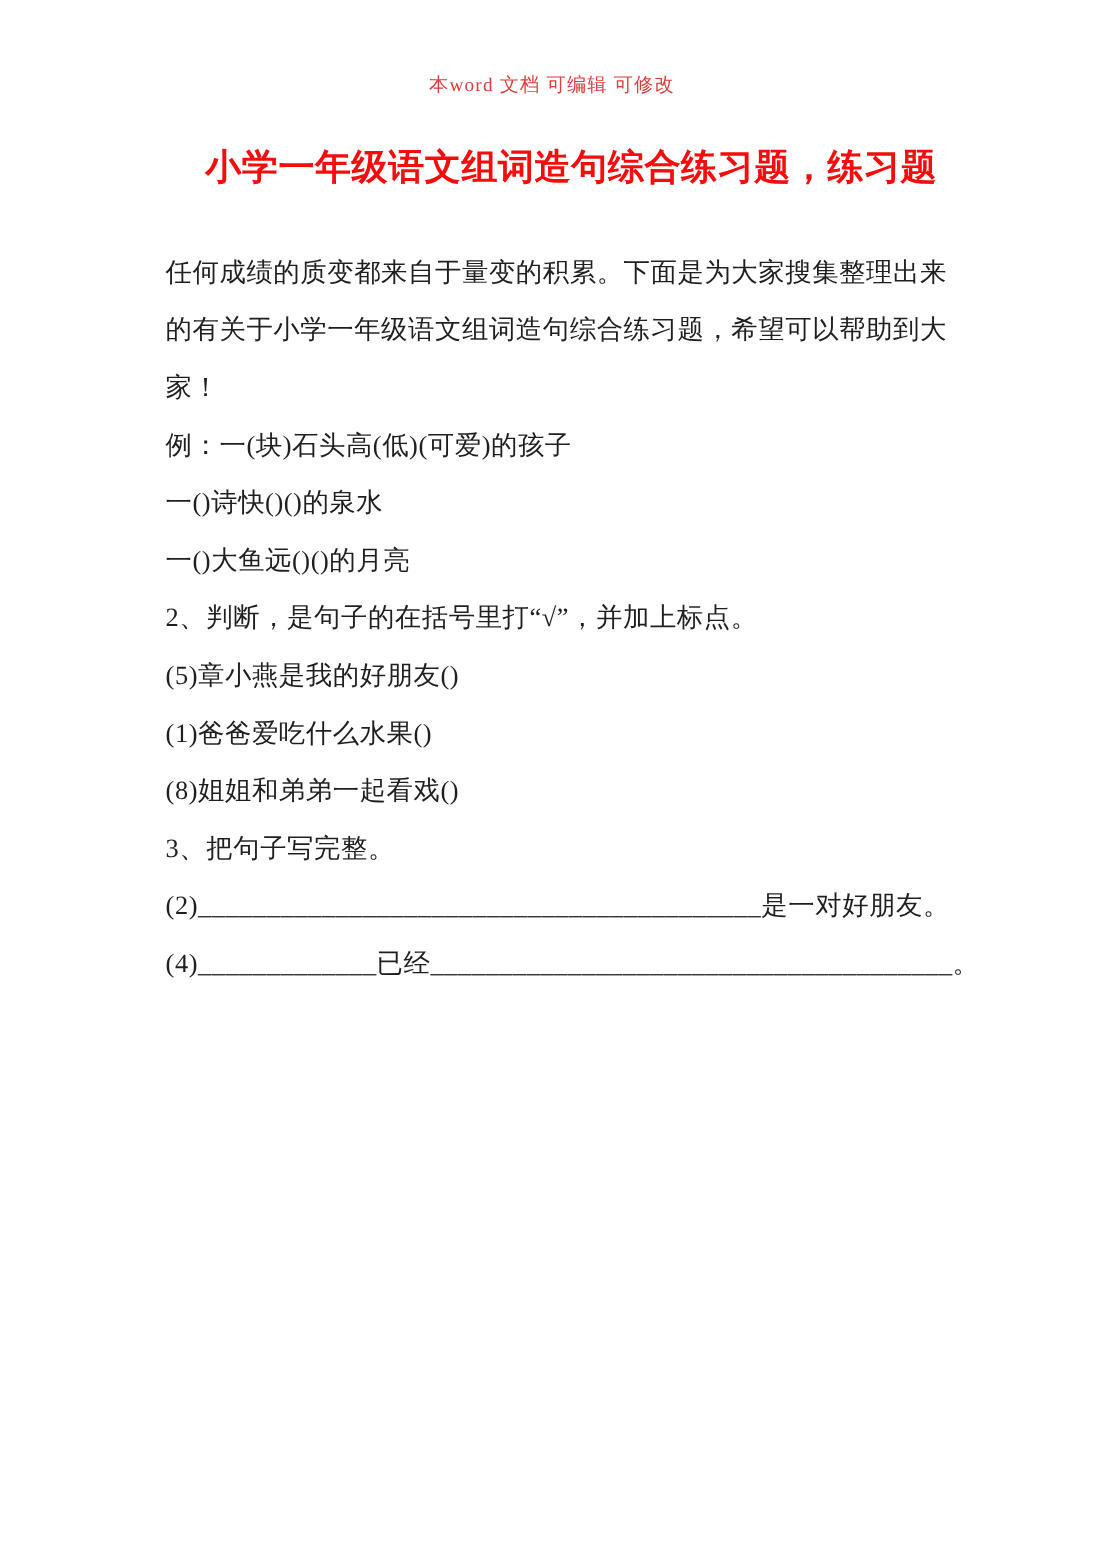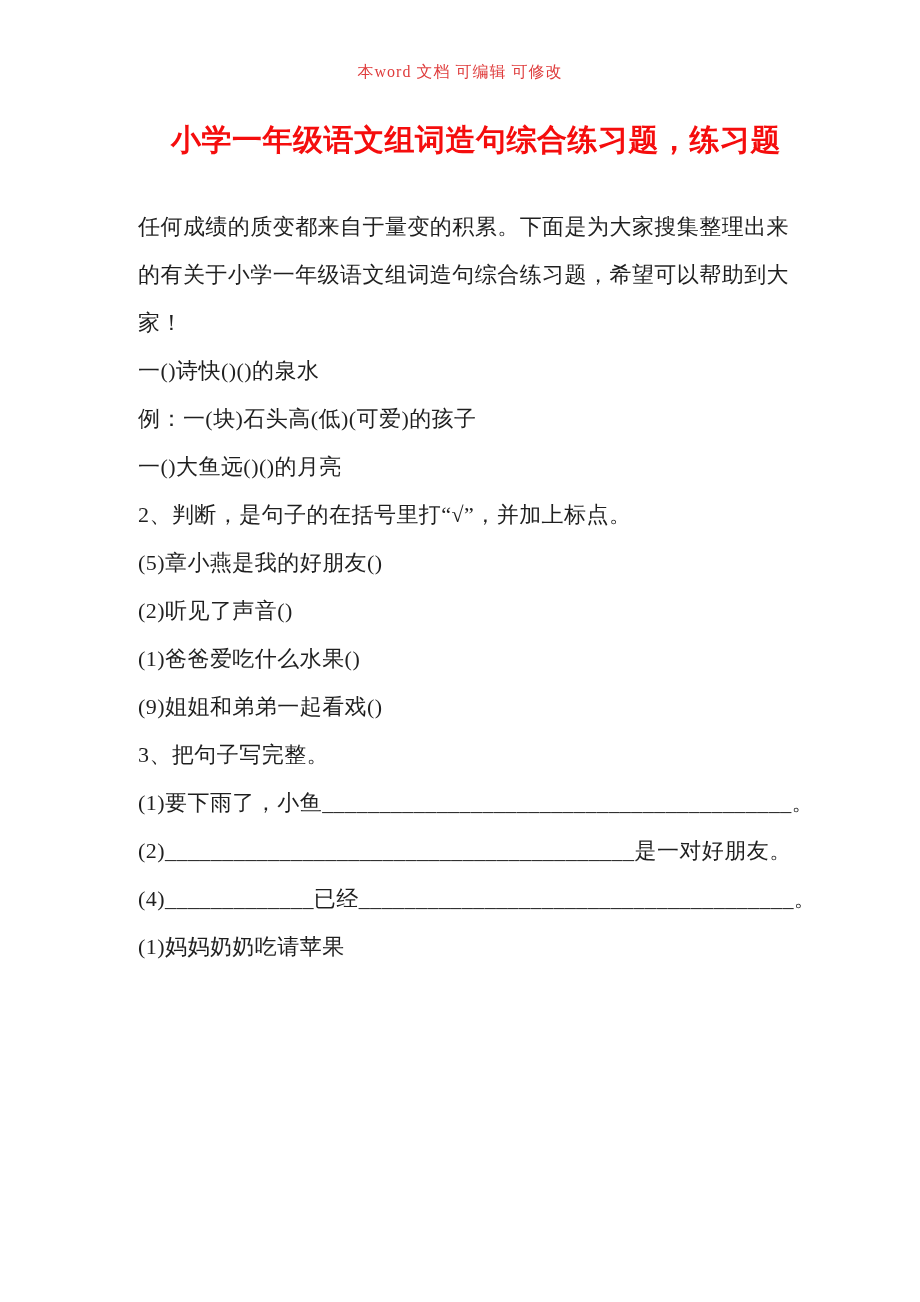--- a/index.html
+++ b/index.html
@@ -62,28 +62,25 @@
 <div class="page">
 
   <div class="header-notice">本word 文档 可编辑 可修改</div>
 
   <h1 class="doc-title">小学一年级语文组词造句综合练习题，练习题</h1>
 
   <div class="body-text">
     <div class="body-line">任何成绩的质变都来自于量变的积累。下面是为大家搜集整理出来</div>
     <div class="body-line">的有关于小学一年级语文组词造句综合练习题，希望可以帮助到大</div>
     <div class="body-line">家！</div>
+    <div class="body-line">例：一(块)石头高(低)(可爱)的孩子</div>
     <div class="body-line">一()诗快()()的泉水</div>
-    <div class="body-line">例：一(块)石头高(低)(可爱)的孩子</div>
     <div class="body-line">一()大鱼远()()的月亮</div>
     <div class="body-line">2、判断，是句子的在括号里打“√”，并加上标点。</div>
     <div class="body-line">(5)章小燕是我的好朋友()</div>
-    <div class="body-line">(2)听见了声音()</div>
     <div class="body-line">(1)爸爸爱吃什么水果()</div>
-    <div class="body-line">(9)姐姐和弟弟一起看戏()</div>
+    <div class="body-line">(8)姐姐和弟弟一起看戏()</div>
     <div class="body-line">3、把句子写完整。</div>
-    <div class="body-line">(1)要下雨了，小鱼_________________________________________。</div>
     <div class="body-line">(2)_________________________________________是一对好朋友。</div>
     <div class="body-line">(4)_____________已经______________________________________。</div>
-    <div class="body-line">(1)妈妈奶奶吃请苹果</div>
   </div>
 
 </div>
 
 </body></html>

